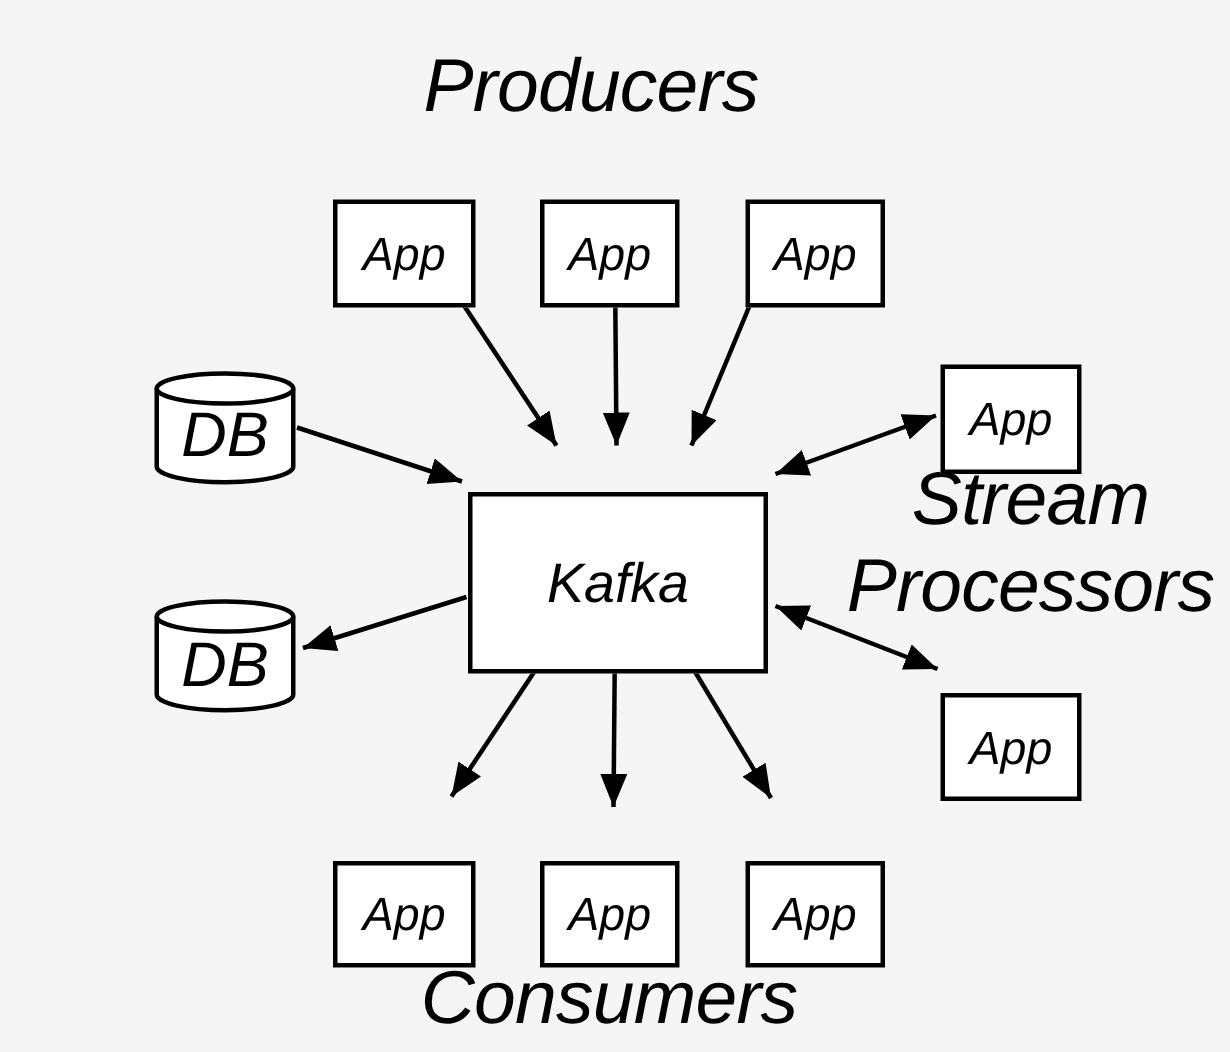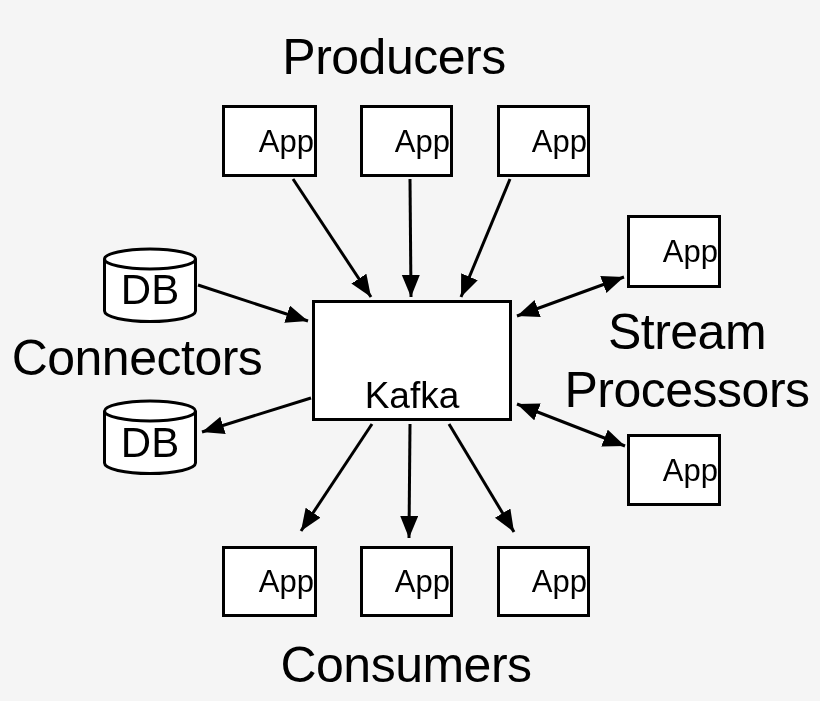--- a/index.html
+++ b/index.html
@@ -1,26 +1,26 @@
 <!DOCTYPE html>
 <html><head>
 <meta charset="utf-8">
 <style>
   * { margin:0; padding:0; box-sizing:border-box; }
   html,body { background:#f5f5f5; }
   .canvas {
     position:relative; width:820px; height:701px;
     background:#f5f5f5; overflow:hidden;
-    font-family:"Liberation Sans", sans-serif; color:#000;
+    font-family:"Liberation Sans", sans-serif; color:#000;font-style:italic;
   }
   svg.edges { position:absolute; left:0; top:0; }
   .node {
     position:absolute; background:#ffffff; border:3px solid #000;
-    display:flex; align-items:center; justify-content:flex-end;
-    font-size:31px; line-height:1;
+    display:flex; align-items:center; justify-content:center;
+    font-size:31px; line-height:1;margin-top:28px;
   }
   .kafka {
     flex-direction:column; text-align:center;
     font-size:37px; line-height:45px;
   }
   .section-label {
     position:absolute; transform:translateX(-50%);
     font-size:50px; line-height:52px; letter-spacing:-0.5px;
     white-space:nowrap; text-align:center;
   }
@@ -61,21 +61,20 @@
       <ellipse cx="150" cy="259" rx="45.5" ry="10" fill="#ffffff" stroke="#000" stroke-width="3"></ellipse>
     </g>
 
     <g>
       <path d="M104.5,411 L104.5,463 A45.5,10.5 0 0 0 195.5,463 L195.5,411" fill="#ffffff" stroke="#000" stroke-width="3"></path>
       <ellipse cx="150" cy="411" rx="45.5" ry="10" fill="#ffffff" stroke="#000" stroke-width="3"></ellipse>
     </g>
   </svg>
 
   <div class="section-label" style="left:394px; top:31px;">Producers</div>
-  <div class="section-label" style="left:137px; top:332px;">Connectors</div>
   <div class="section-label" style="left:406px; top:639px;">Consumers</div>
   <div class="section-label two-line" style="left:687px; top:303px;">
     <div>Stream</div>
     <div>Processors</div>
   </div>
 
   <div class="node" style="left:222px; top:105px; width:95px; height:72px;">
     <span>App</span>
   </div>
   <div class="node" style="left:360px; top:105px; width:93px; height:72px;">

